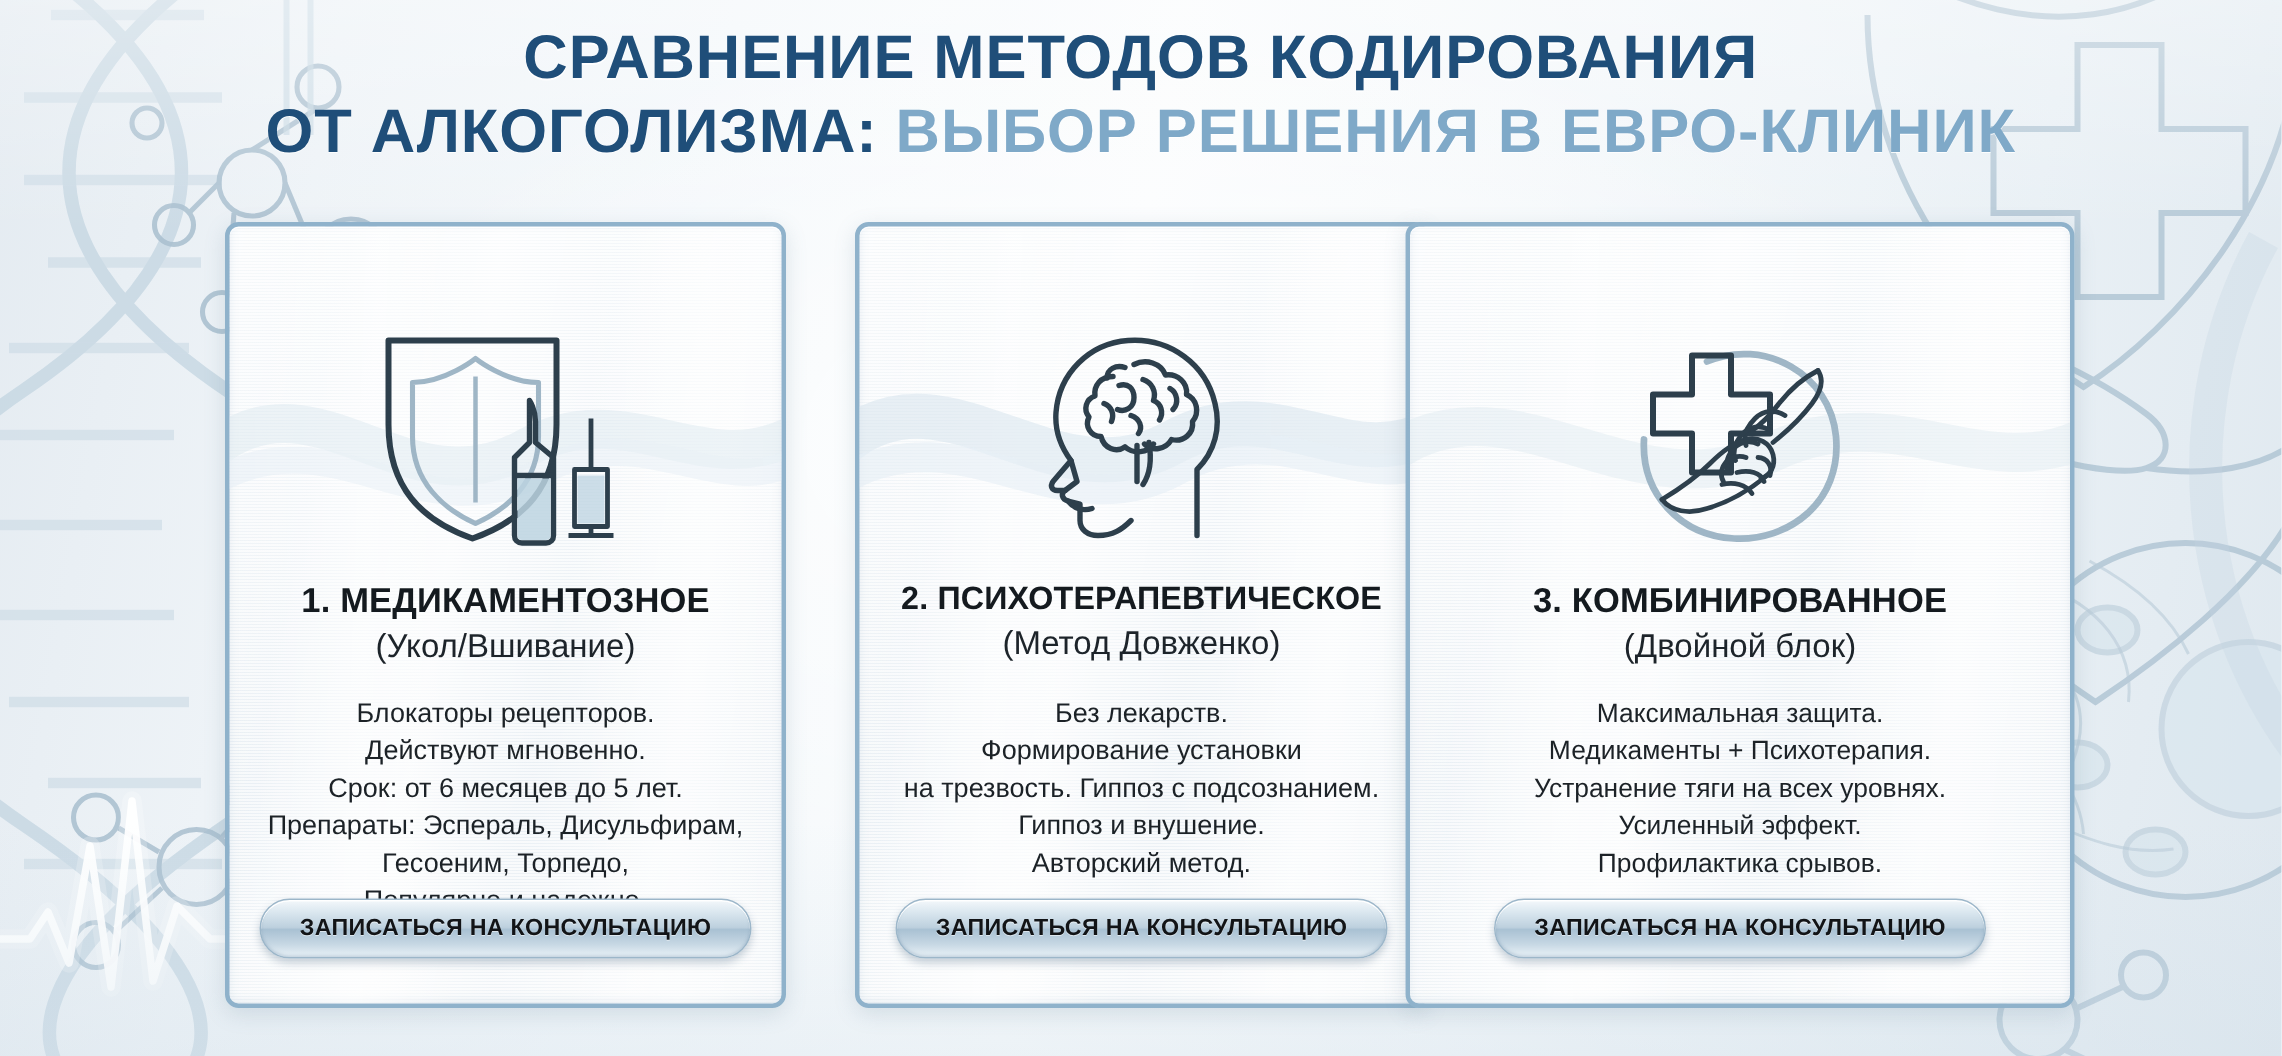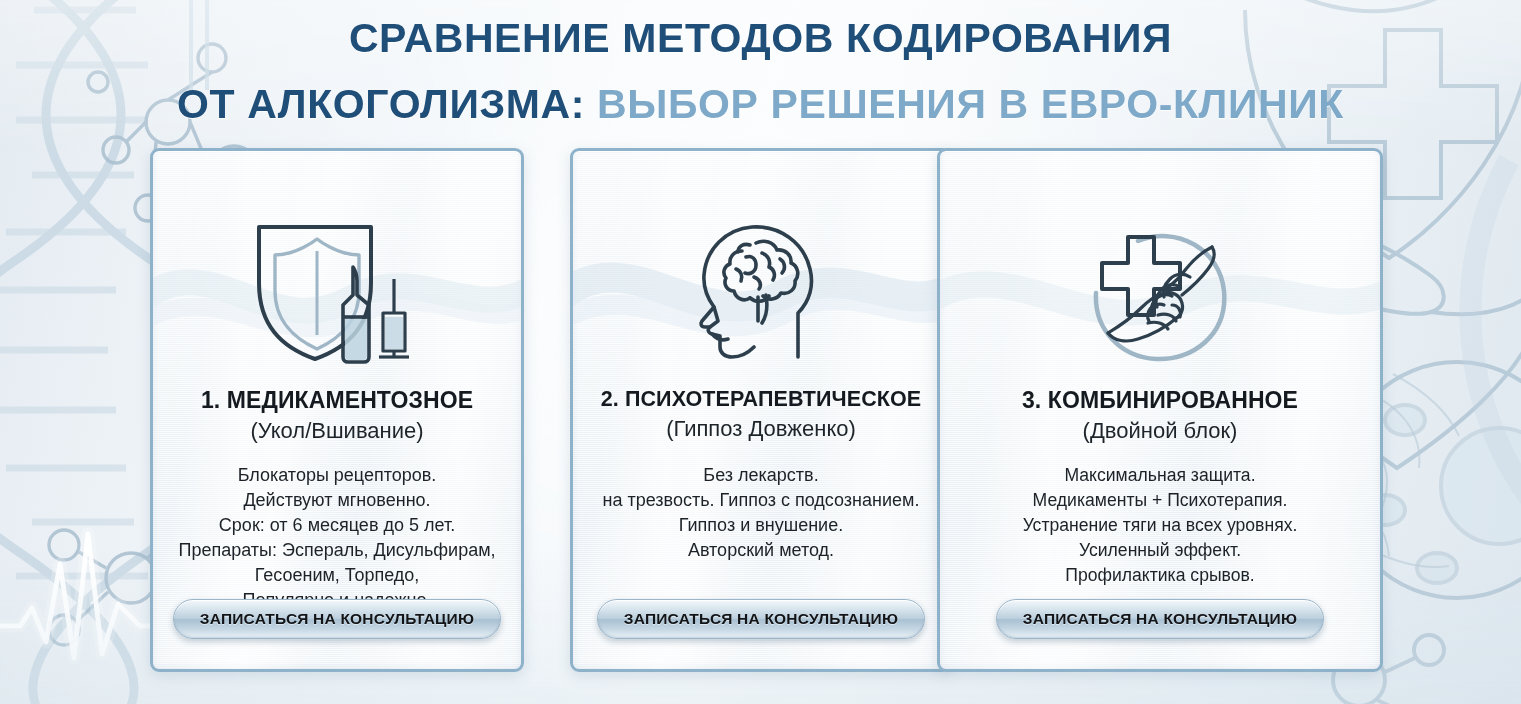--- a/index.html
+++ b/index.html
@@ -69,21 +69,21 @@
     line-height: 1.12;
     white-space: nowrap;
   }
   .title-line-1 {
     font-size: 41px;
     color: #1f4e79;
     text-shadow: 0 1px 0 rgba(255,255,255,.85);
   }
   .title-line-2 {
     font-size: 41px;
-    margin-top: 20px;
+    margin-top: 3px;
   }
   .title-dark  { color: #1f4e79; text-shadow: 0 1px 0 rgba(255,255,255,.85); }
   .title-light { color: #7fa9c8; text-shadow: 0 1px 0 rgba(255,255,255,.85); }
 
   
   .cards {
     position: absolute;
     top: 148px;
     left: 0;
     width: 1521px;
@@ -457,25 +457,26 @@
             <path d="M68,60 C74,62 76,68 73,72"></path>
 
             <path d="M72,80 L72,104"></path>
             <path d="M80,78 C82,90 80,100 76,106"></path>
           </g>
         </svg>
       </div>
 
       <div class="card-head">
         <div class="card-title">2. ПСИХОТЕРАПЕВТИЧЕСКОЕ</div>
-        <div class="card-subtitle">(Гиппоз Довженко)</div>
+        <div class="card-subtitle">(Метод Довженко)</div>
       </div>
 
       <div class="card-body">
         <div class="line">Без лекарств.</div>
+        <div class="line">Формирование установки</div>
         <div class="line">на трезвость. Гиппоз с подсознанием.</div>
         <div class="line">Гиппоз и внушение.</div>
         <div class="line">Авторский метод.</div>
       </div>
 
       <div class="cta-wrap">
         <button class="cta">ЗАПИСАТЬСЯ НА КОНСУЛЬТАЦИЮ</button>
       </div>
     </div>
 

